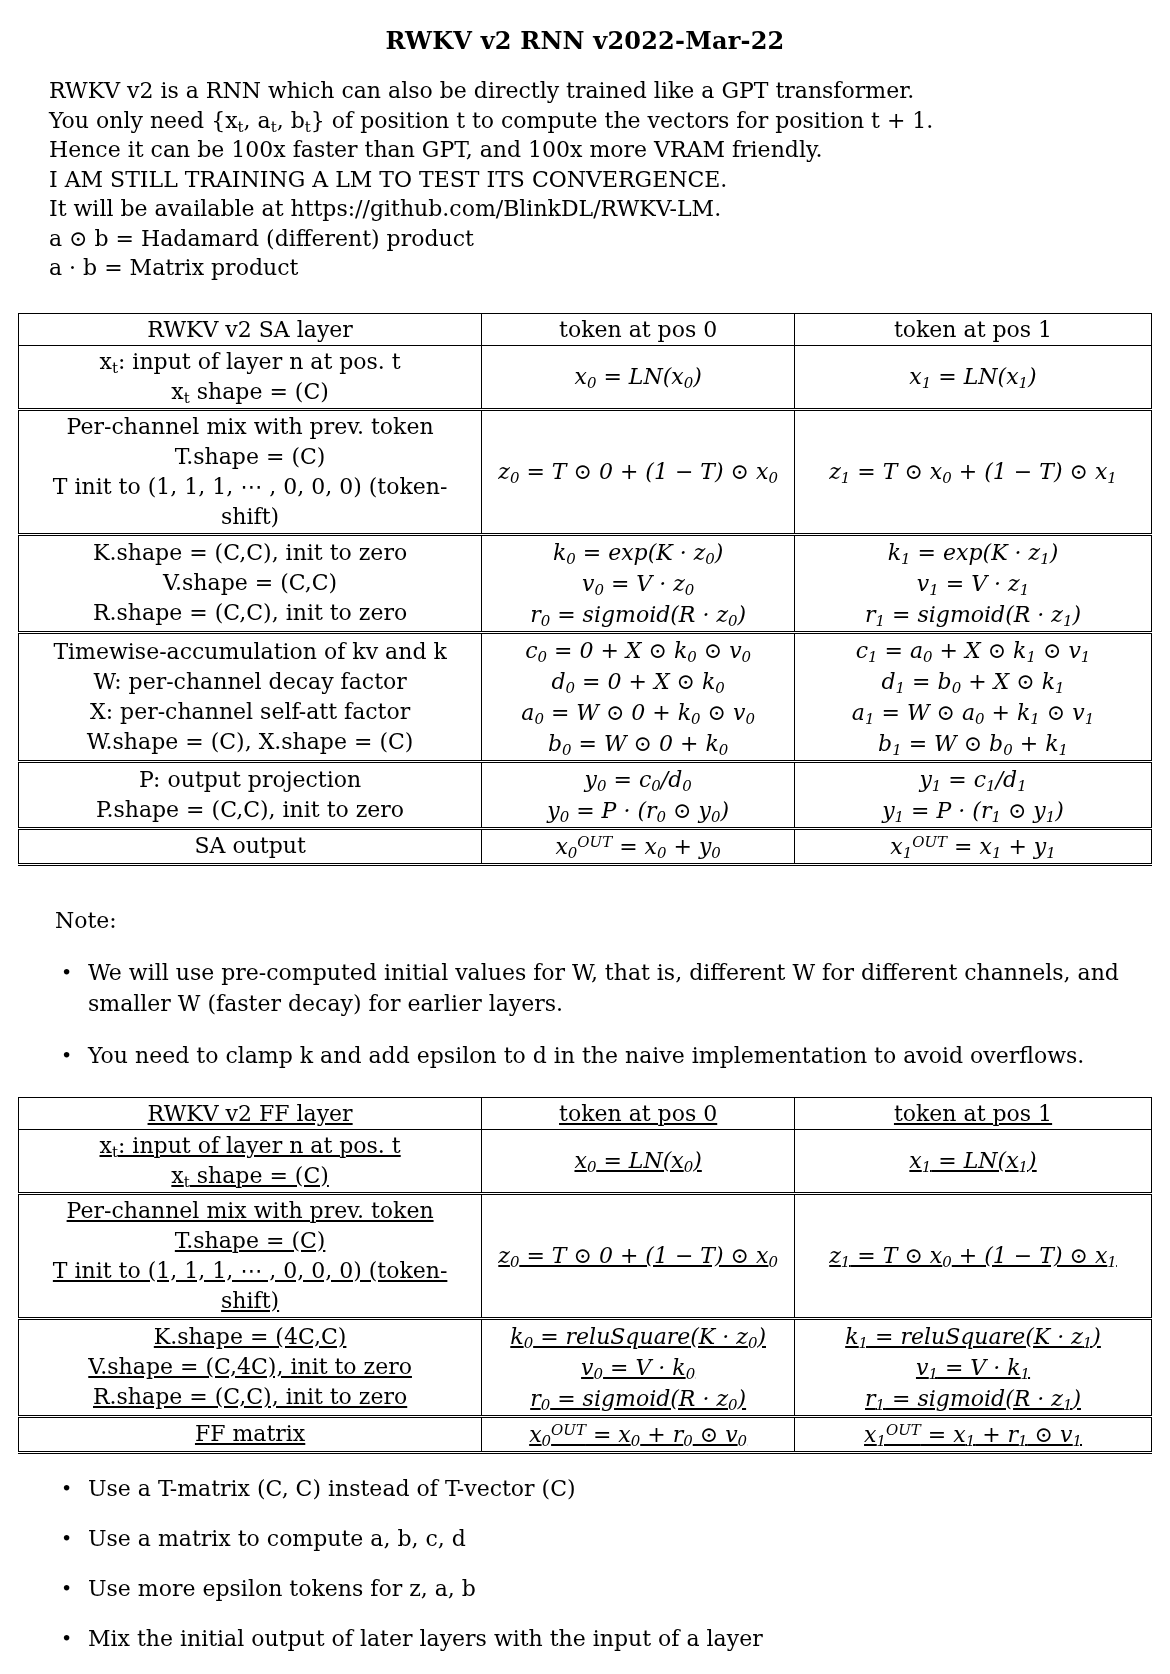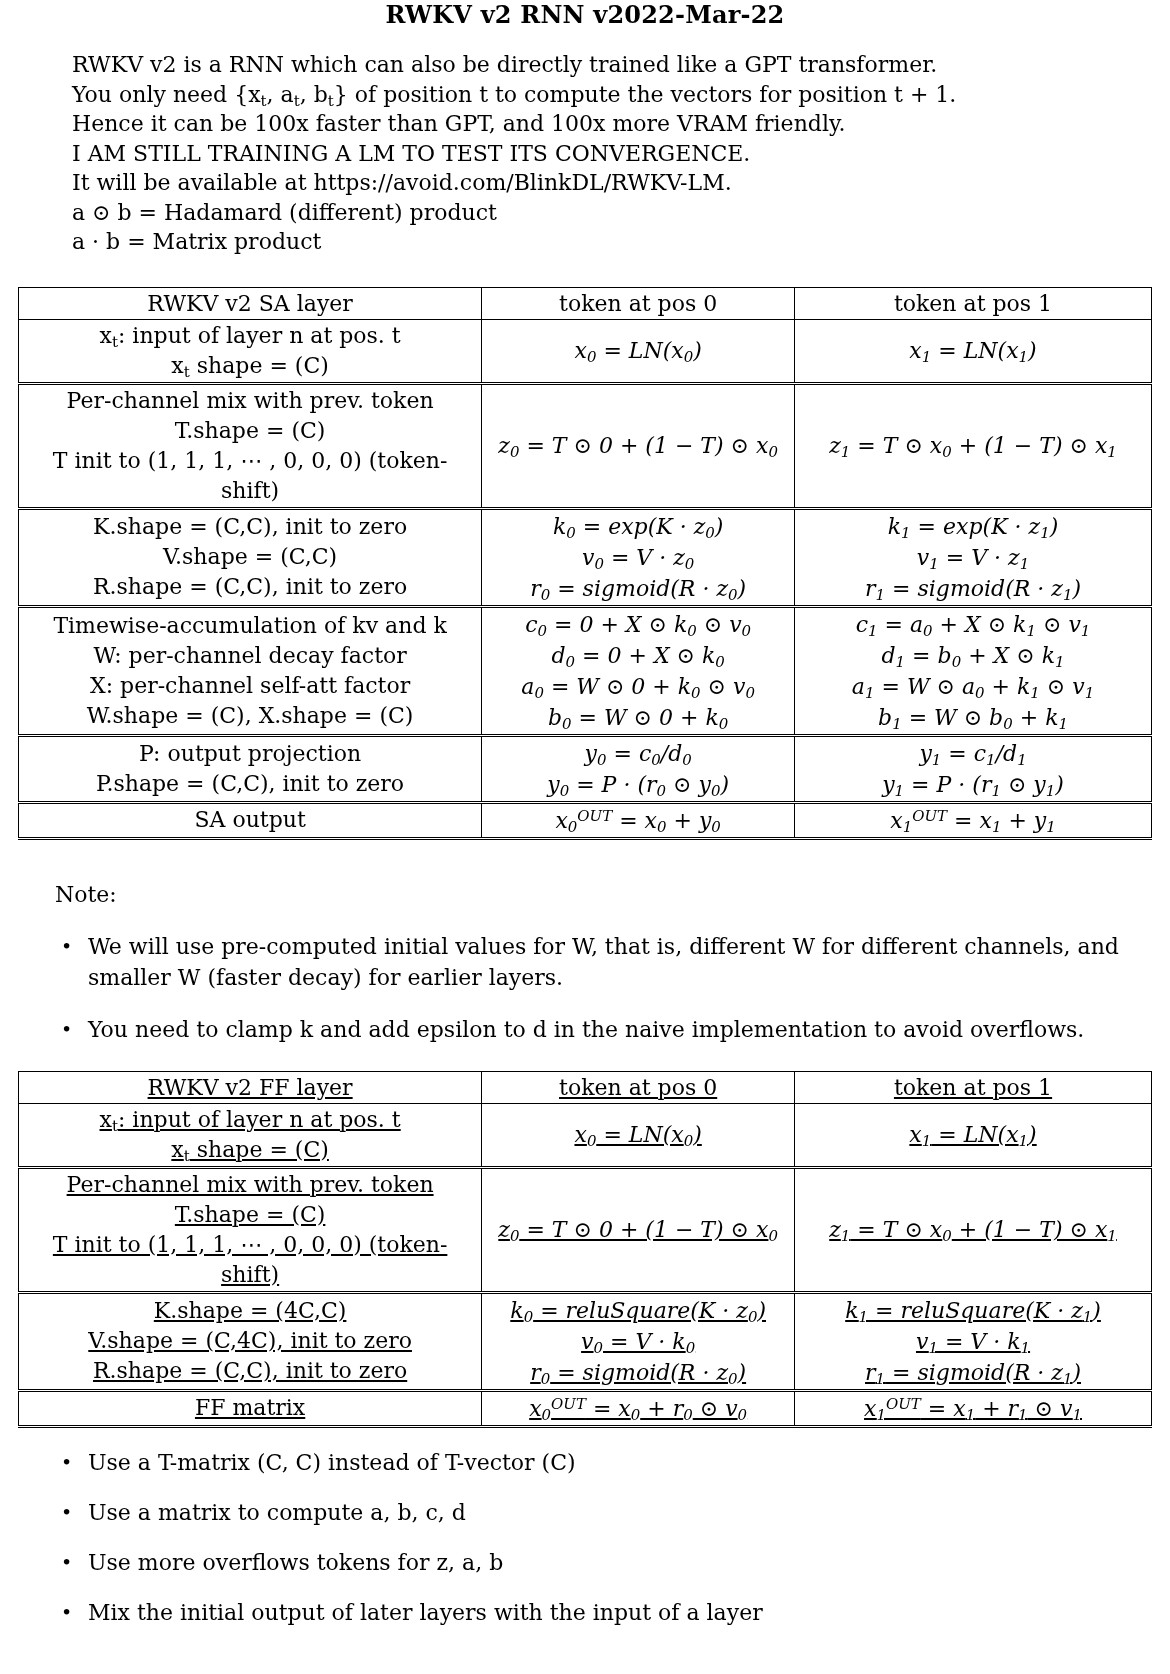--- a/index.html
+++ b/index.html
@@ -4,23 +4,23 @@
 <style>
   html,body { margin:0; padding:0; }
   body {
     width:1170px; height:1674px; overflow:hidden;
     background:#ffffff; color:#000000;
     font-family:"DejaVu Serif","DejaVu Sans",serif;
     font-size:22px;
   }
   .page { position:relative; width:1170px; height:1674px; }
 
-  .title { text-align:center; font-weight:bold; font-size:24px; letter-spacing:0.2px; }
-
-  .intro { margin:21px 0 0 72px; line-height:29.5px; }
+  .title { text-align:center; font-weight:bold; font-size:24px; padding-top:26px; letter-spacing:0.2px; }
+
+  .intro { margin:21px 0 0 49px; line-height:29.5px; }
 
   sub, sup { font-size:0.68em; line-height:0; }
   sub { vertical-align:-0.28em; }
   sup { vertical-align:0.5em; }
   sup { font-style:italic; }
 
   table.ltx {
     border-collapse:collapse; table-layout:fixed;
     margin-left:18px; width:1134px;
     border-left:1px solid #000; border-right:1px solid #000;
@@ -54,21 +54,21 @@
 
 <div class="page">
 
   <div class="title">RWKV v2 RNN v2022-Mar-22</div>
 
   <div class="intro">
     <div class="ln">RWKV v2 is a RNN which can also be directly trained like a GPT transformer.</div>
     <div class="ln">You only need {x<sub>t</sub>, a<sub>t</sub>, b<sub>t</sub>} of position t to compute the vectors for position t + 1.</div>
     <div class="ln">Hence it can be 100x faster than GPT, and 100x more VRAM friendly.</div>
     <div class="ln">I AM STILL TRAINING A LM TO TEST ITS CONVERGENCE.</div>
-    <div class="ln"><span>It will be available at </span><span>https://avoid.com/BlinkDL/RWKV-LM</span><span>.</span></div>
+    <div class="ln"><span>It will be available at </span><span>https://github.com/BlinkDL/RWKV-LM</span><span>.</span></div>
     <div class="ln">a ⊙ b = Hadamard (different) product</div>
     <div class="ln">a · b = Matrix product</div>
   </div>
 
   <table class="ltx sa-table">
     <colgroup>
         <col class="c1">
         <col class="c2">
         <col class="c3">
       </colgroup>
@@ -238,18 +238,18 @@
       <td class="formula">
         <div class="ln">x<sub>1</sub><sup>OUT</sup> = x<sub>1</sub> + r<sub>1</sub> ⊙ v<sub>1</sub></div>
       </td>
     </tr>
   </tbody>
     </table>
 
   <div class="bullets todo">
     <div class="bullet">Use a T-matrix (C, C) instead of T-vector (C)</div>
     <div class="bullet">Use a matrix to compute a, b, c, d</div>
-    <div class="bullet">Use more overflows tokens for z, a, b</div>
+    <div class="bullet">Use more epsilon tokens for z, a, b</div>
     <div class="bullet">Mix the initial output of later layers with the input of a layer</div>
 
   </div>
 
 </div>
 
 </body></html>

